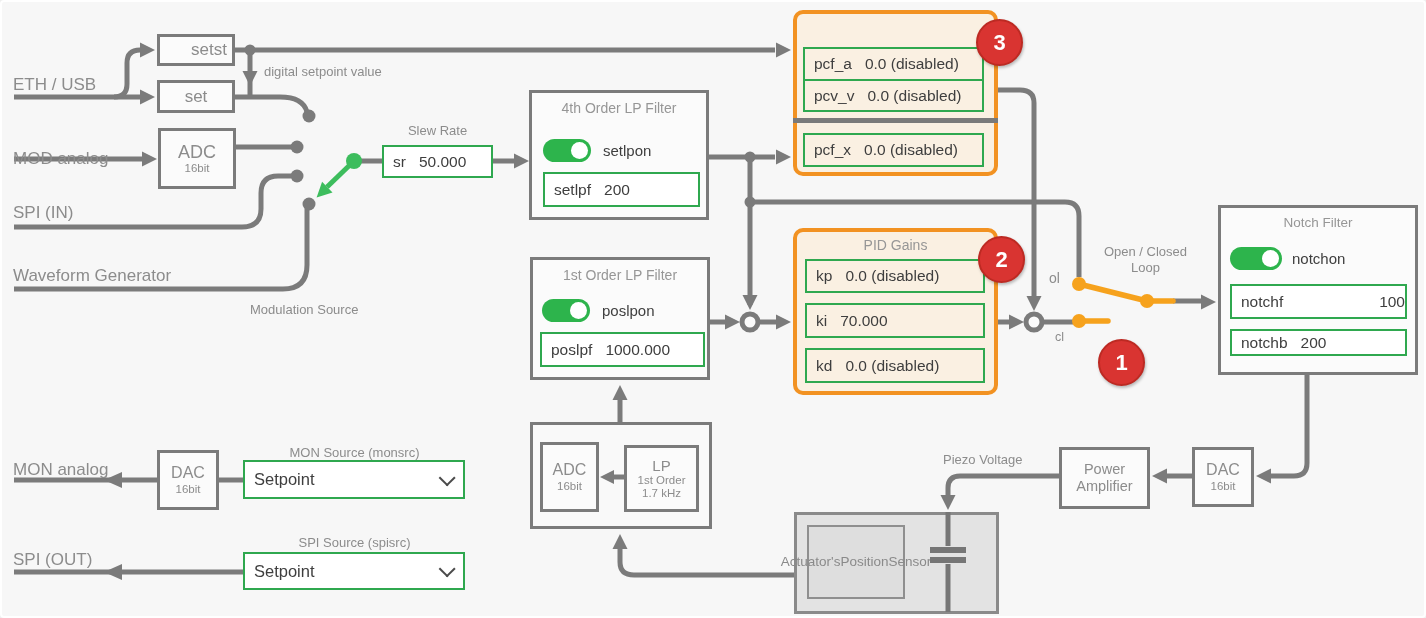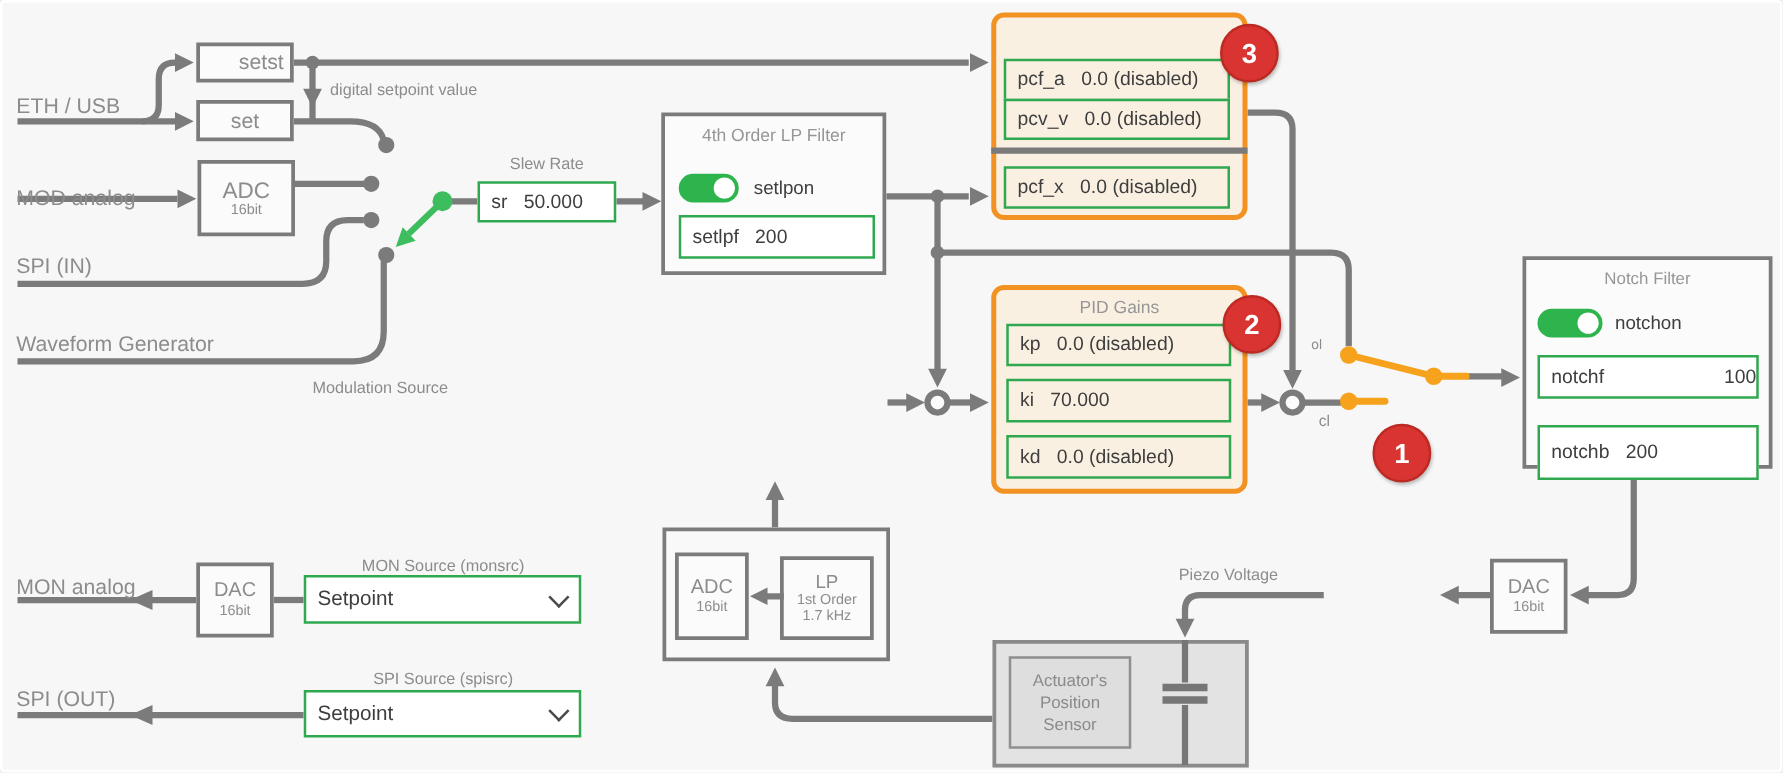--- a/index.html
+++ b/index.html
@@ -27,21 +27,21 @@
   .dd { position:absolute; background:#fff; border:2px solid #2fa84f; box-sizing:border-box;
         display:flex; align-items:center; justify-content:space-between; padding:0 12px 0 9px;
         font-size:16.5px; color:#3e3e3e; cursor:default; }
   .chev { width:10px; height:10px; border-right:2.5px solid #4a4a4a; border-bottom:2.5px solid #4a4a4a;
           transform:rotate(45deg) translateY(-3px); }
   .badge { position:absolute; width:47px; height:47px; border-radius:50%; background:#d93431;
            border:2px solid #bd2a23; box-sizing:border-box; color:#fff; display:flex; align-items:center;
            justify-content:center; font-size:22px; font-weight:bold; box-shadow:1px 2px 3px rgba(0,0,0,.25); }
   .actuator { position:absolute; background:#e3e3e3; border:3px solid #8a8a8a; box-sizing:border-box; }
   .sensor { position:absolute; background:#dedede; border:2px solid #8f8f8f; box-sizing:border-box;
-            display:flex; flex-direction:column; align-items:center; justify-content:center;
+            display:flex; flex-direction:row; align-items:center; justify-content:center;
             color:#8a8a8a; font-size:13.5px; line-height:1.3; }
 </style>
 </head>
 <body>
 
 <div class="stage">
 
   <svg class="layer" width="1426" height="618">
     <g stroke="#7b7b7b" stroke-width="5" fill="none">
 
@@ -153,21 +153,22 @@
 
   <div class="lbl big" style="left:11px; top:73px;">ETH / USB</div>
   <div class="lbl big" style="left:11px; top:147px;">MOD analog</div>
   <div class="lbl big" style="left:11px; top:201px;">SPI (IN)</div>
   <div class="lbl big" style="left:11px; top:264px;">Waveform Generator</div>
   <div class="lbl big" style="left:11px; top:458px;">MON analog</div>
   <div class="lbl big" style="left:11px; top:548px;">SPI (OUT)</div>
 
   <div class="lbl sm" style="left:262px; top:62px;">digital setpoint value</div>
   <div class="lbl sm" style="left:248px; top:300px;">Modulation Source</div>
-  <div class="lbl sm" style="left:1047px; top:268px; font-size:11px;">ol</div>
+  <div class="lbl sm" style="left:1086px; top:242px; width:115px; text-align:center; white-space:normal; line-height:16px;">Open / Closed Loop</div>
+  <div class="lbl sm" style="left:1047px; top:268px; font-size:14px;">ol</div>
   <div class="lbl sm" style="left:1053px; top:328px; font-size:12.5px;">cl</div>
   <div class="lbl sm" style="left:941px; top:450px;">Piezo Voltage</div>
   <div class="lbl sm" style="left:380px; top:121px; width:111px; text-align:center;">Slew Rate</div>
   <div class="lbl sm" style="left:242px; top:443px; width:221px; text-align:center;">MON Source (monsrc)</div>
   <div class="lbl sm" style="left:242px; top:533px; width:221px; text-align:center;">SPI Source (spisrc)</div>
 
   <div class="block blkcenter" style="left:155px; top:32px; width:78px; height:32px;">
     <span class="t1" style="font-size:17px;margin-left:26px;">setst</span>
   </div>
   <div class="block blkcenter" style="left:155px; top:78px; width:78px; height:33px;">
@@ -188,20 +189,31 @@
     <div class="toggle" style="left:11px; top:46px; width:48px; height:23px;">
       <div class="knob"></div>
     </div>
     <span class="tlabel" style="left:71px; top:49px;">setlpon</span>
     <div class="field" style="left:11px; top:79px; width:157px; height:35px;">
       <span>setlpf</span>
       <span>200</span>
     </div>
   </div>
 
+  <div class="block" style="left:528px; top:255px; width:180px; height:123px;">
+    <div class="btitle" style="top:7px;">1st Order LP Filter</div>
+    <div class="toggle" style="left:9px; top:39px; width:48px; height:23px;">
+      <div class="knob"></div>
+    </div>
+    <span class="tlabel" style="left:69px; top:42px;">poslpon</span>
+    <div class="field" style="left:7px; top:72px; width:165px; height:35px;">
+      <span>poslpf</span>
+      <span>1000.000</span>
+    </div>
+  </div>
 
   <div class="panel" style="left:791px; top:8px; width:205px; height:166px;">
     <div class="btitle" style="top:3px; font-size:13.5px;margin-top:30px;">Pre-control Factors</div>
     <div class="field tan" style="left:6px; top:33px; width:181px; height:34px;">
       <span>pcf_a</span>
       <span>0.0 (disabled)</span>
     </div>
     <div class="field tan" style="left:6px; top:65px; width:181px; height:33px;">
       <span>pcv_v</span>
       <span>0.0 (disabled)</span>
@@ -232,21 +244,21 @@
   <div class="block" style="left:1216px; top:203px; width:200px; height:170px;">
     <div class="btitle" style="top:7px; font-size:13.5px;">Notch Filter</div>
     <div class="toggle" style="left:9px; top:39px; width:52px; height:23px;">
       <div class="knob"></div>
     </div>
     <span class="tlabel" style="left:71px; top:42px;">notchon</span>
     <div class="field" style="left:9px; top:76px; width:177px; height:35px;justify-content:space-between;">
       <span>notchf</span>
       <span>100</span>
     </div>
-    <div class="field" style="left:9px; top:132px; width:177px; height:44px;">
+    <div class="field" style="left:9px; top:121px; width:177px; height:27px;">
       <span>notchb</span>
       <span>200</span>
     </div>
   </div>
 
   <div class="block" style="left:528px; top:420px; width:182px; height:107px; background:#f9f9f9;">
     <div class="block blkcenter" style="left:7px; top:17px; width:59px; height:70px;">
       <span style="font-size:16px;">ADC</span>
       <span class="t2">16bit</span>
     </div>
@@ -259,20 +271,24 @@
       <path d="M28,8 H10" stroke="#7b7b7b" stroke-width="5" fill="none"></path>
       <polygon points="1,8 15,1 15,15" fill="#7b7b7b"></polygon>
     </svg>
   </div>
 
   <div class="block blkcenter" style="left:155px; top:448px; width:62px; height:60px;">
     <span style="font-size:16px;">DAC</span>
     <span class="t2">16bit</span>
   </div>
 
+  <div class="block blkcenter" style="left:1057px; top:445px; width:91px; height:62px;">
+    <span class="t3">Power</span>
+    <span class="t3">Amplifier</span>
+  </div>
 
   <div class="block blkcenter" style="left:1190px; top:445px; width:62px; height:60px;">
     <span style="font-size:16px;">DAC</span>
     <span class="t2">16bit</span>
   </div>
 
   <div class="actuator" style="left:792px; top:510px; width:205px; height:102px;">
     <div class="sensor" style="left:10px; top:10px; width:98px; height:74px;">
       <span>Actuator's</span>
       <span>Position</span>

